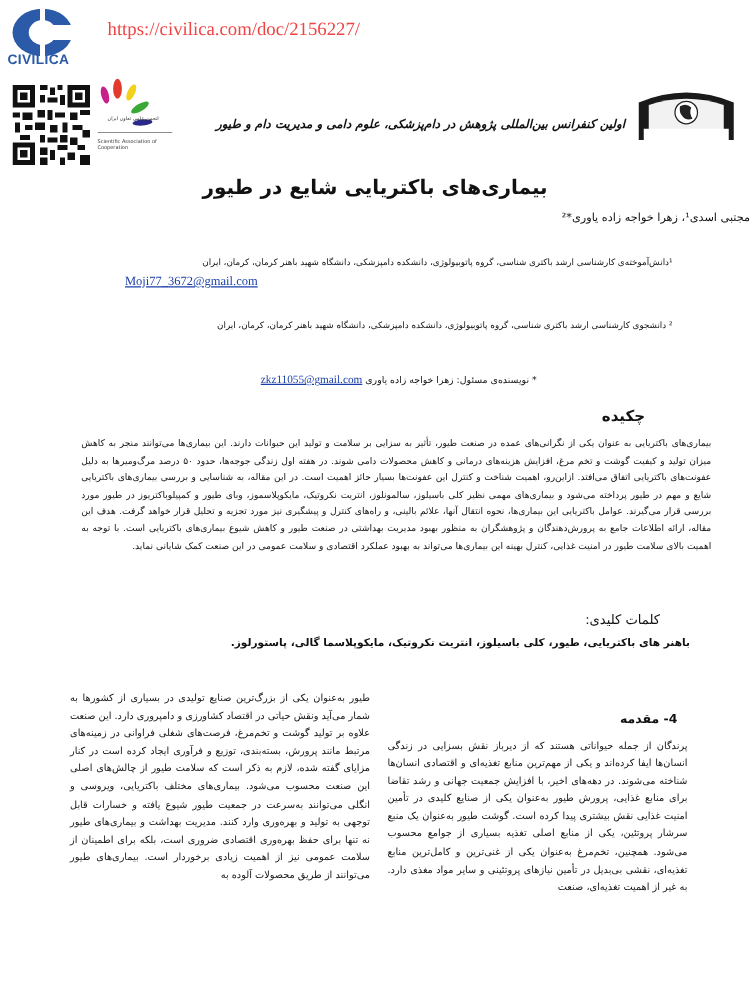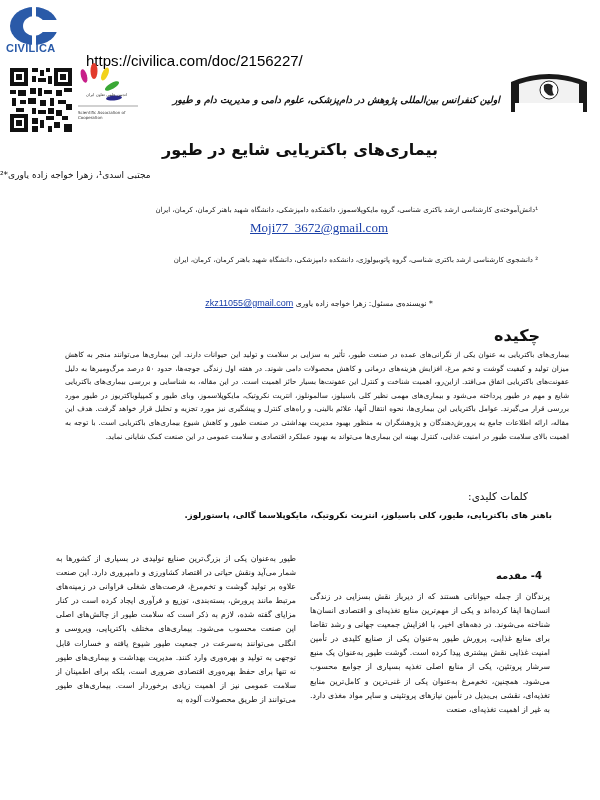--- a/index.html
+++ b/index.html
@@ -3,37 +3,37 @@
 <meta charset="utf-8">
 <style>
   html, body { margin:0; padding:0; background:#fff; }
   body { width:600px; height:800px; position:relative; overflow:hidden; font-family:"DejaVu Sans", sans-serif; color:#111; }
   .abs { position:absolute; }
 
   
   .civ-logo { left:8px; top:6px; width:52px; height:50px; }
   .civ-logo svg { display:block; }
   .civ-text { left:6px; top:42px; font-family:"Liberation Sans", sans-serif; font-weight:bold; font-size:11px; color:#2a5aa8; letter-spacing:0.3px; }
-  .url { left:86px; top:16px; font-family:Liberation Sans, sans-serif; font-size:15px; color:#000000;margin-top:36px; }
+  .url { left:86px; top:16px; font-family:Liberation Serif, serif; font-size:15px; color:#ef4444; }
 
   .qr { left:10px; top:68px; width:62px; height:64px; }
   .assoc-logo { left:78px; top:62px; width:60px; height:56px; }
   .assoc-sub { left:78px; top:110px; font-size:4px; color:#333; width:60px; }
   .conf-title { left:138px; top:94px; width:362px; direction:rtl; text-align:right; font-size:9.5px; font-weight:bold; white-space:nowrap;font-style:italic; }
   .inst-logo { left:507px; top:68px; width:84px; height:50px; }
 
   .paper-title { left:0; top:140px; width:600px; text-align:center; direction:rtl; font-size:16px; font-weight:bold; }
-  .authors { left:0; top:170px; width:600px; text-align:left; direction:rtl; font-size:9px; }
+  .authors { left:0; top:170px; width:600px; text-align:right; direction:rtl; font-size:9px; }
   .aff1 { left:100px; top:206px; width:438px; direction:rtl; text-align:right; font-size:7px; }
-  .email1 { left:100px; top:220px; width:438px; text-align:center; font-family:"Liberation Serif", serif; font-size:13px; color:#1a3fa8; text-decoration:underline; }
+  .email1 { left:100px; top:220px; width:438px; font-family:"Liberation Serif", serif; font-size:10px; color:#1a3fa8; text-decoration:underline; }
   .aff2 { left:100px; top:256px; width:438px; direction:rtl; text-align:right; font-size:7px; }
   .corr { left:100px; top:298px; width:438px; direction:rtl; text-align:center; font-size:7.5px; }
-  .corr a { font-family:Liberation Sans, sans-serif; font-size:9px; color:#1a3fa8; text-decoration:underline;margin-top:20px; }
+  .corr a { font-family:Liberation Serif, serif; font-size:9px; color:#1a3fa8; text-decoration:underline;margin-top:20px; }
 
-  .abs-head { right:60px; top:326px; direction:rtl; font-size:16px; font-weight:bold; }
+  .abs-head { right:84px; top:326px; direction:rtl; font-size:12px; font-weight:bold; }
   .abstract { left:48px; top:348px; width:504px; direction:rtl; text-align:justify; font-size:7.3px; line-height:13.6px;margin-left:17px; }
 
   .kw-head { right:72px; top:490px; direction:rtl; font-size:10.5px; font-weight:normal; }
   .kw { left:48px; top:510px; width:504px; direction:rtl; text-align:right; font-size:8.5px; font-weight:bold; }
   .intro-head { right:58px; top:570px; direction:rtl; font-size:10px; font-weight:bold; }
   .col-right-body { left:310px; top:590px; width:240px; direction:rtl; text-align:justify; font-size:7.8px; line-height:14.1px; }
   .col-left-body { left:56px; top:552px; width:240px; direction:rtl; text-align:justify; font-size:7.8px; line-height:14.1px; }
 </style>
 </head>
 <body>
@@ -119,21 +119,21 @@
     <path d="M4 14 Q42 -2 80 14 L80 44 L4 44 Z" fill="#1a1a1a"></path>
     <path d="M12 16 Q42 6 72 16 L72 44 L12 44 Z" fill="#f2f2f2"></path>
     <circle cx="42" cy="22" r="9" fill="#fff" stroke="#222" stroke-width="1"></circle>
     <path d="M37 17 Q42 14 46 18 Q44 22 47 27 Q42 29 39 25 Q36 22 37 17 Z" fill="#222"></path>
     <rect x="8" y="35" width="68" height="9" fill="#fff"></rect>
   </svg>
 </div>
 
 <div class="abs paper-title">بیماری‌های باکتریایی شایع در طیور</div>
 <div class="abs authors">مجتبی اسدی¹، زهرا خواجه زاده یاوری*²</div>
-<div class="abs aff1">¹دانش‌آموخته‌ی کارشناسی ارشد باکتری شناسی، گروه مایکوپلاسموز، دانشکده دامپزشکی، دانشگاه شهید باهنر کرمان، کرمان، ایران</div>
+<div class="abs aff1">¹دانش‌آموخته‌ی کارشناسی ارشد باکتری شناسی، گروه پاتوبیولوژی، دانشکده دامپزشکی، دانشگاه شهید باهنر کرمان، کرمان، ایران</div>
 <a class="abs email1">Moji77_3672@gmail.com</a>
 <div class="abs aff2">² دانشجوی کارشناسی ارشد باکتری شناسی، گروه پاتوبیولوژی، دانشکده دامپزشکی، دانشگاه شهید باهنر کرمان، کرمان، ایران</div>
 <div class="abs corr">
   <span>* نویسنده‌ی مسئول: زهرا خواجه زاده یاوری</span>
   <a>zkz11055@gmail.com</a>
 </div>
 
 <div class="abs abs-head">چکیده</div>
 <div class="abs abstract">بیماری‌های باکتریایی به عنوان یکی از نگرانی‌های عمده در صنعت طیور، تأثیر به سزایی بر سلامت و تولید این حیوانات دارند. این بیماری‌ها می‌توانند منجر به کاهش میزان تولید و کیفیت گوشت و تخم مرغ، افزایش هزینه‌های درمانی و کاهش محصولات دامی شوند. در هفته اول زندگی جوجه‌ها، حدود ۵۰ درصد مرگ‌ومیرها به دلیل عفونت‌های باکتریایی اتفاق می‌افتد. ازاین‌رو، اهمیت شناخت و کنترل این عفونت‌ها بسیار حائز اهمیت است. در این مقاله، به شناسایی و بررسی بیماری‌های باکتریایی شایع و مهم در طیور پرداخته می‌شود و بیماری‌های مهمی نظیر کلی باسیلوز، سالمونلوز، انتریت نکروتیک، مایکوپلاسموز، وبای طیور و کمپیلوباکتریوز در طیور مورد بررسی قرار می‌گیرند. عوامل باکتریایی این بیماری‌ها، نحوه انتقال آنها، علائم بالینی، و راه‌های کنترل و پیشگیری نیز مورد تجزیه و تحلیل قرار خواهد گرفت. هدف این مقاله، ارائه اطلاعات جامع به پرورش‌دهندگان و پژوهشگران به منظور بهبود مدیریت بهداشتی در صنعت طیور و کاهش شیوع بیماری‌های باکتریایی است. با توجه به اهمیت بالای سلامت طیور در امنیت غذایی، کنترل بهینه این بیماری‌ها می‌تواند به بهبود عملکرد اقتصادی و سلامت عمومی در این صنعت کمک شایانی نماید.</div>
 

